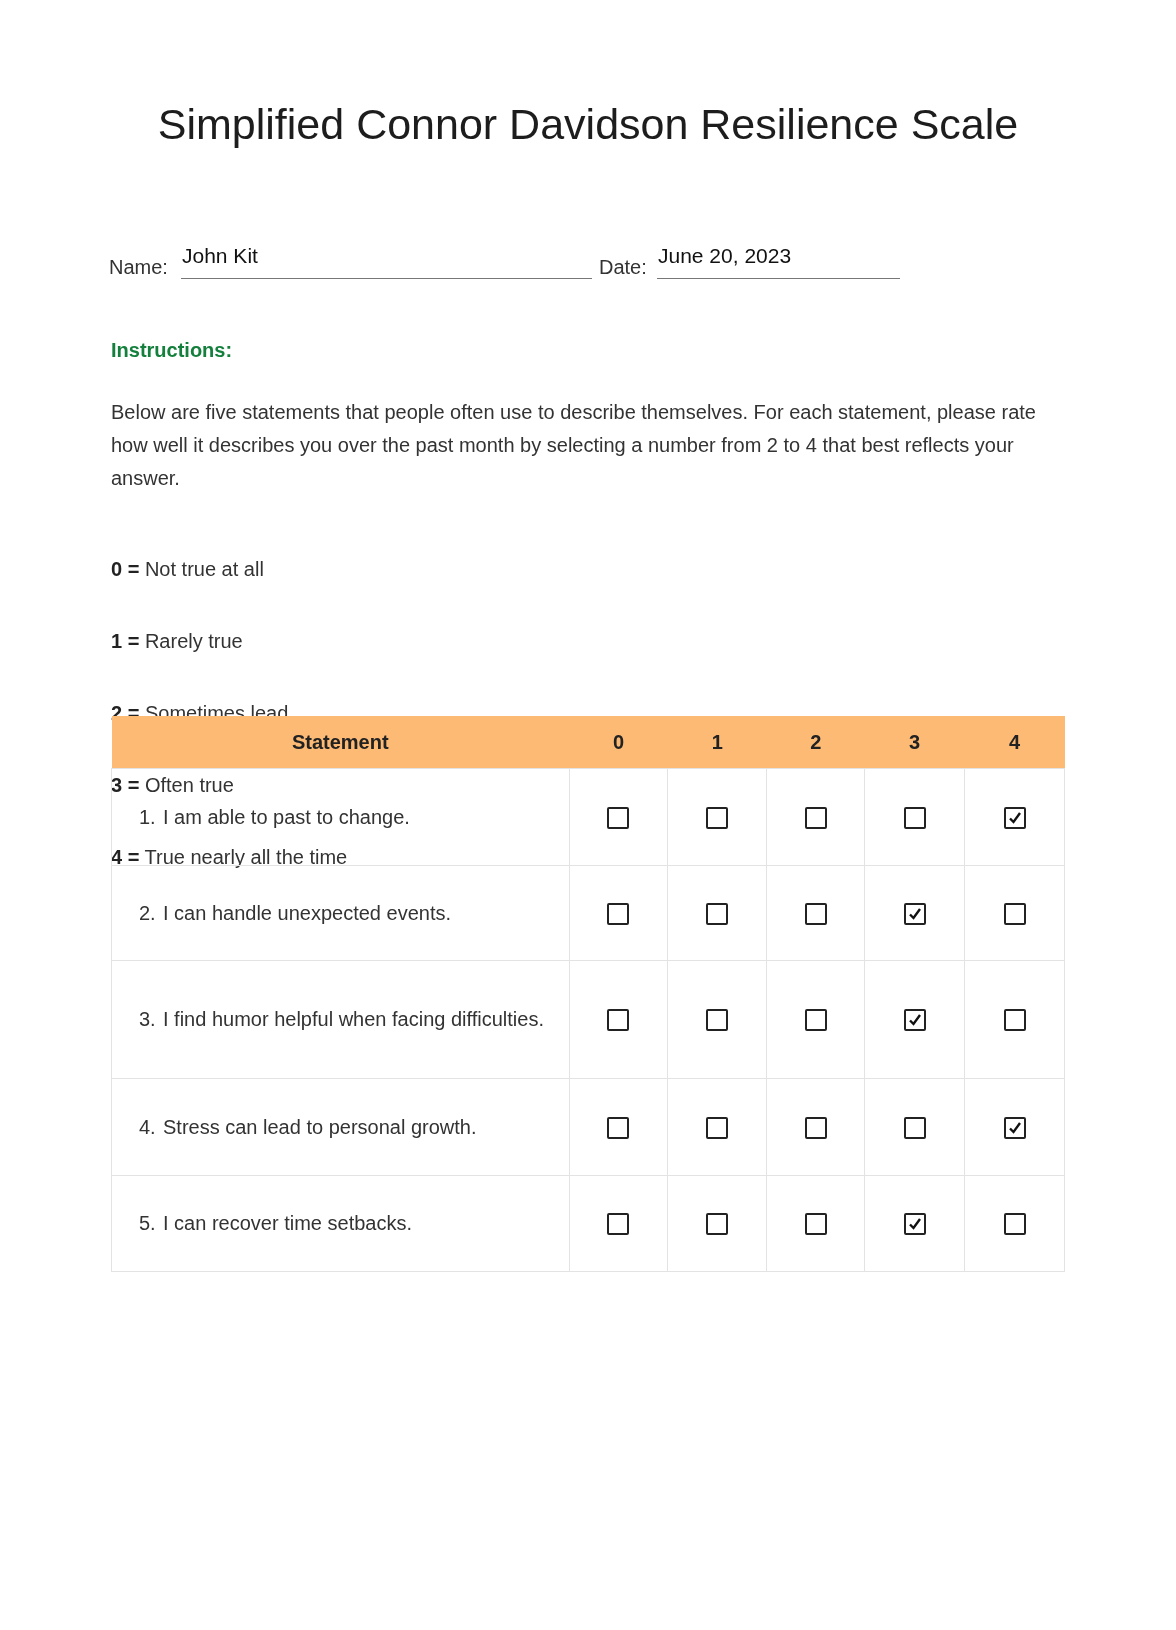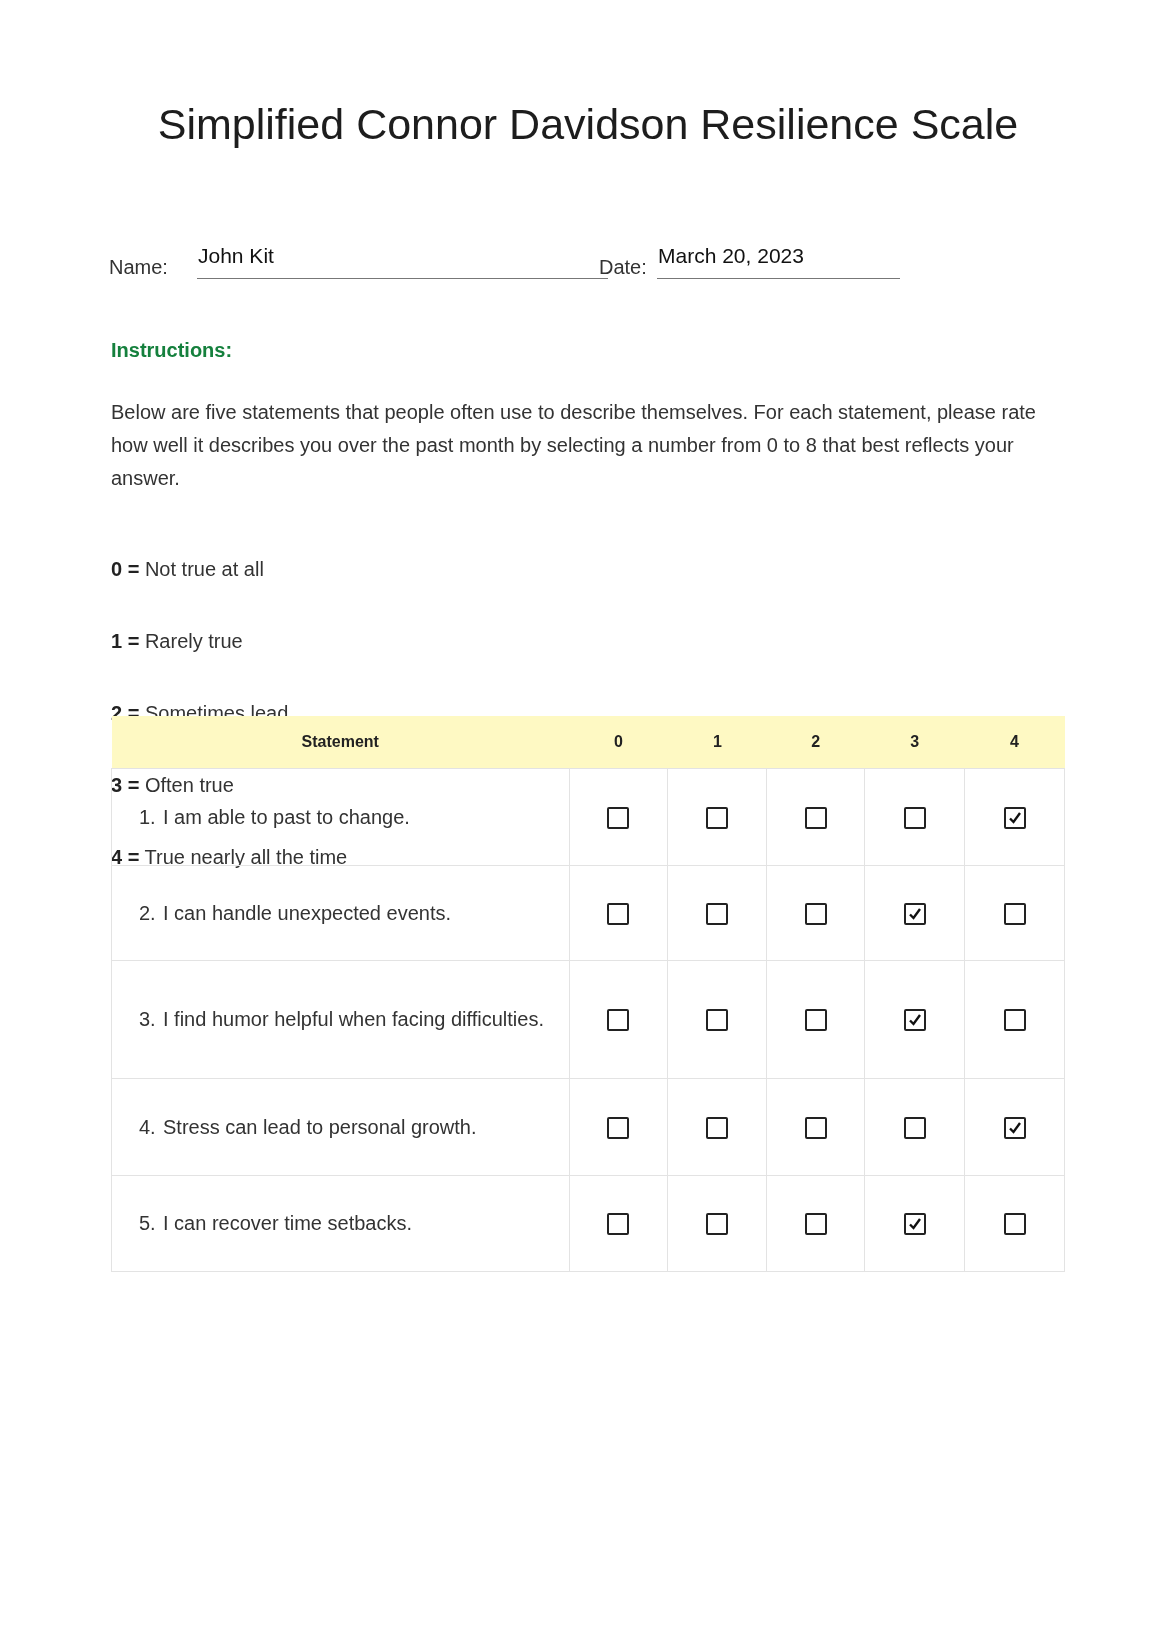--- a/index.html
+++ b/index.html
@@ -16,46 +16,46 @@
   .field-line { position: absolute; top: 0; height: 34px; border-bottom: 1.5px solid #777; font-size: 21px; color: #111; padding-left: 1px; }
   .instructions-head { position: absolute; left: 111px; top: 339px; font-weight: bold; font-size: 20px; color: #15803d; }
   .instructions-body { position: absolute; left: 111px; top: 396px; width: 950px; font-size: 20px; line-height: 33px; color: #333; }
   .scale { position: absolute; left: 111px; top: 513px; font-size: 20px; color: #333; }
   .scale-item { height: 32px; line-height: 32px; margin-top: 40px; }
   .scale-item b { color: #222; }
   table {
     position: absolute; left: 111px; top: 716px; width: 954px;
     border-collapse: collapse; font-size: 20px; color: #333;
   }
-  th { background: #fef9c3; height: 50px; font-weight: bold; color: #222; font-size: 16px; }
+  th { background: #fdba74; height: 50px; font-weight: bold; color: #222; font-size: 20px; }
   td { border: 1.5px solid #e3e3e3; text-align: center; vertical-align: middle; }
   td.stmt { text-align: left; padding-left: 27px; padding-right: 10px; }
   .stmt-inner { display: flex; }
   .stmt-num { min-width: 24px; }
   .box {
     display: inline-block; width: 22px; height: 22px; border: 2px solid #222;
     border-radius: 2px; box-sizing: border-box; position: relative; vertical-align: middle;
   }
   .box svg { position: absolute; left: 1px; top: 1px; }
 </style>
 </head>
 <body>
 
 <div>
   <div class="title">Simplified Connor Davidson Resilience Scale</div>
 
   <div class="field-row">
     <span class="field-label" style="left:-2px;">Name:</span>
-    <div class="field-line" style="left:86px;width:410px;">John Kit</div>
+    <div class="field-line" style="left:70px;width:410px;">John Kit</div>
     <span class="field-label" style="left:488px;">Date:</span>
-    <div class="field-line" style="left:546px;width:242px;">March 20, 2023</div>
+    <div class="field-line" style="left:546px;width:242px;">June 20, 2023</div>
   </div>
 
   <div class="instructions-head">Instructions:</div>
-  <div class="instructions-body">Below are five statements that people often use to describe themselves. For each statement, please rate how well it describes you over the past month by selecting a number from 0 to 8 that best reflects your answer.</div>
+  <div class="instructions-body">Below are five statements that people often use to describe themselves. For each statement, please rate how well it describes you over the past month by selecting a number from 2 to 4 that best reflects your answer.</div>
 
   <div class="scale">
     <div class="scale-item"><b>0 =</b> <span>Not true at all</span></div>
     <div class="scale-item"><b>1 =</b> <span>Rarely true</span></div>
     <div class="scale-item"><b>2 =</b> <span>Sometimes lead</span></div>
     <div class="scale-item"><b>3 =</b> <span>Often true</span></div>
     <div class="scale-item"><b>4 =</b> <span>True nearly all the time</span></div>
   </div>
 
   <table>

